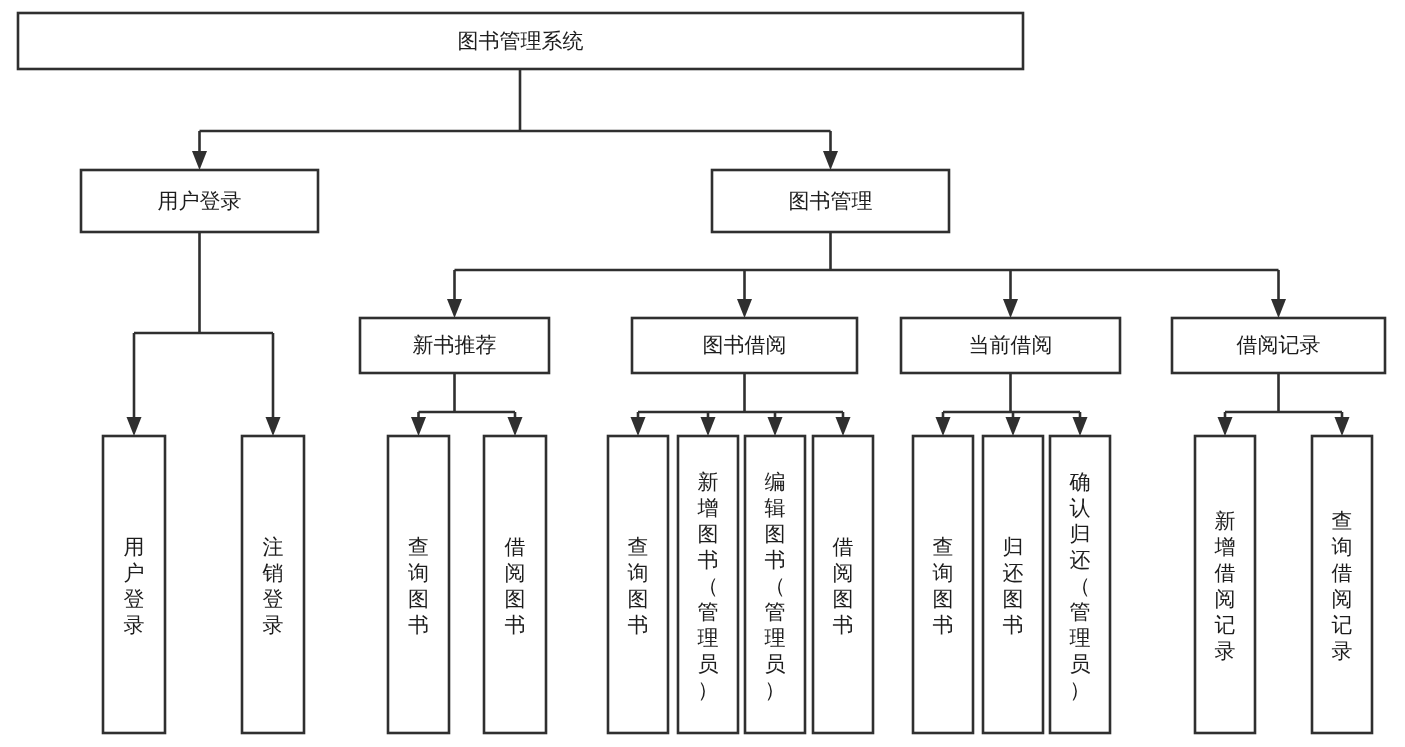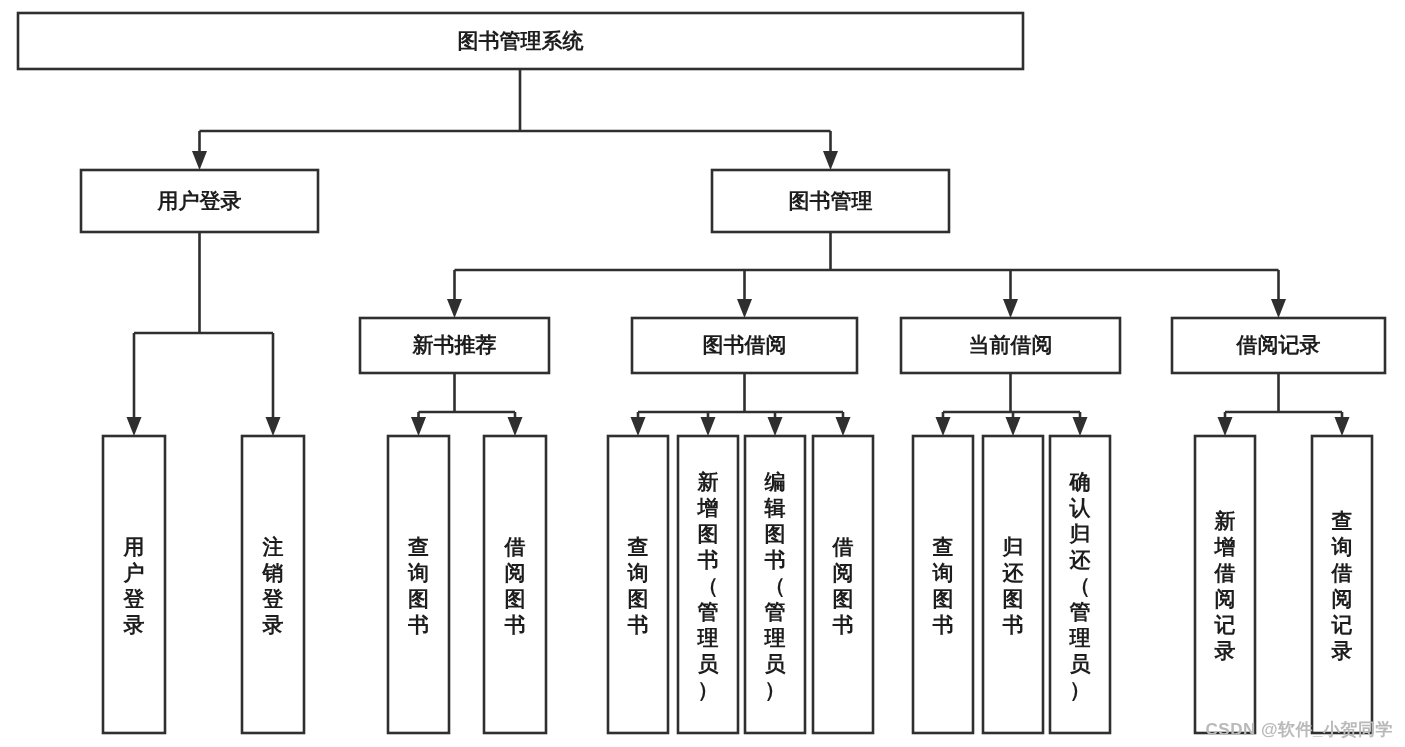--- a/index.html
+++ b/index.html
@@ -11,21 +11,20 @@
     width: 1405px;
     height: 747px;
     overflow: hidden;
     font-family: "Liberation Sans", "DejaVu Sans", sans-serif;
   }
   #diagram-root {
     position: relative;
     width: 1405px;
     height: 747px;
     background: #ffffff;
-    font-weight: bold;
   }
   svg.flow {
     position: absolute;
     left: 0;
     top: 0;
     width: 1405px;
     height: 747px;
   }
   .node-rect {
     fill: #ffffff;
@@ -202,14 +201,13 @@
         <g>
           <rect x="1195" y="436" width="60" height="297" class="node-rect"></rect>
           <text x="1225" class="node-label-v"><tspan x="1225" y="527.5">新</tspan><tspan x="1225" y="553.5">增</tspan><tspan x="1225" y="579.5">借</tspan><tspan x="1225" y="605.5">阅</tspan><tspan x="1225" y="631.5">记</tspan><tspan x="1225" y="657.5">录</tspan></text>
         </g>
         <g>
           <rect x="1312" y="436" width="60" height="297" class="node-rect"></rect>
           <text x="1342" class="node-label-v"><tspan x="1342" y="527.5">查</tspan><tspan x="1342" y="553.5">询</tspan><tspan x="1342" y="579.5">借</tspan><tspan x="1342" y="605.5">阅</tspan><tspan x="1342" y="631.5">记</tspan><tspan x="1342" y="657.5">录</tspan></text>
         </g>
       </g>
   </svg>
-  <div class="watermark">CSDN @软件_小贺同学</div>
 </div>
 
 </body></html>

